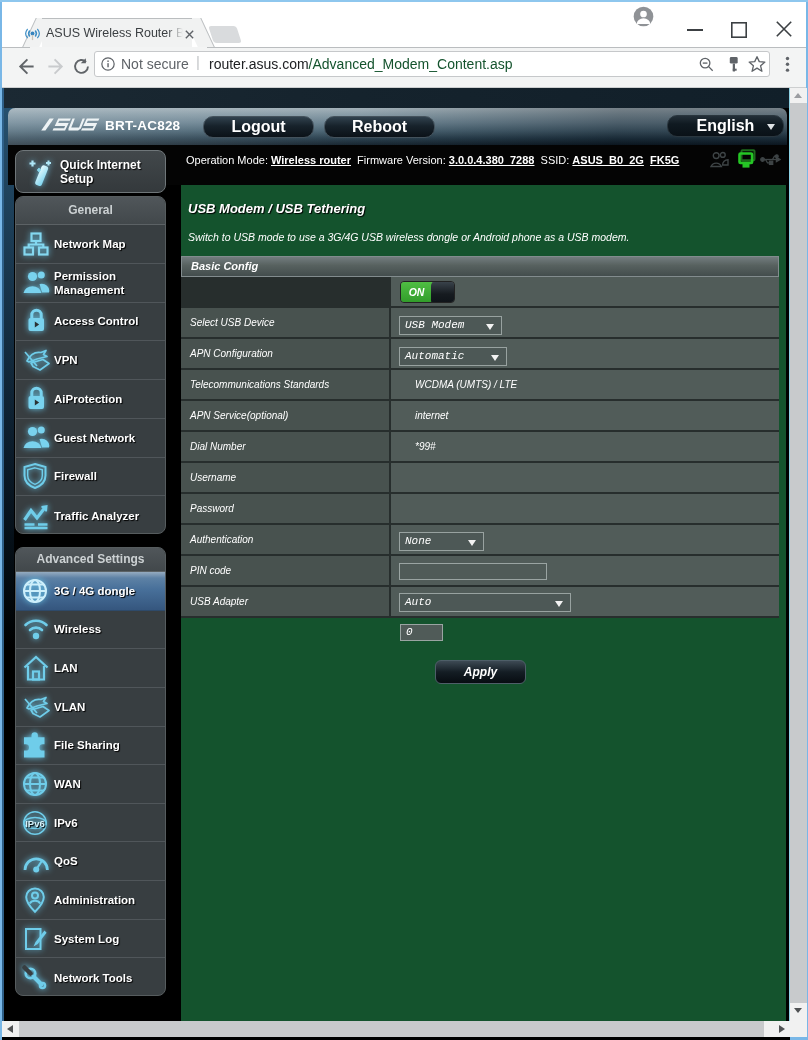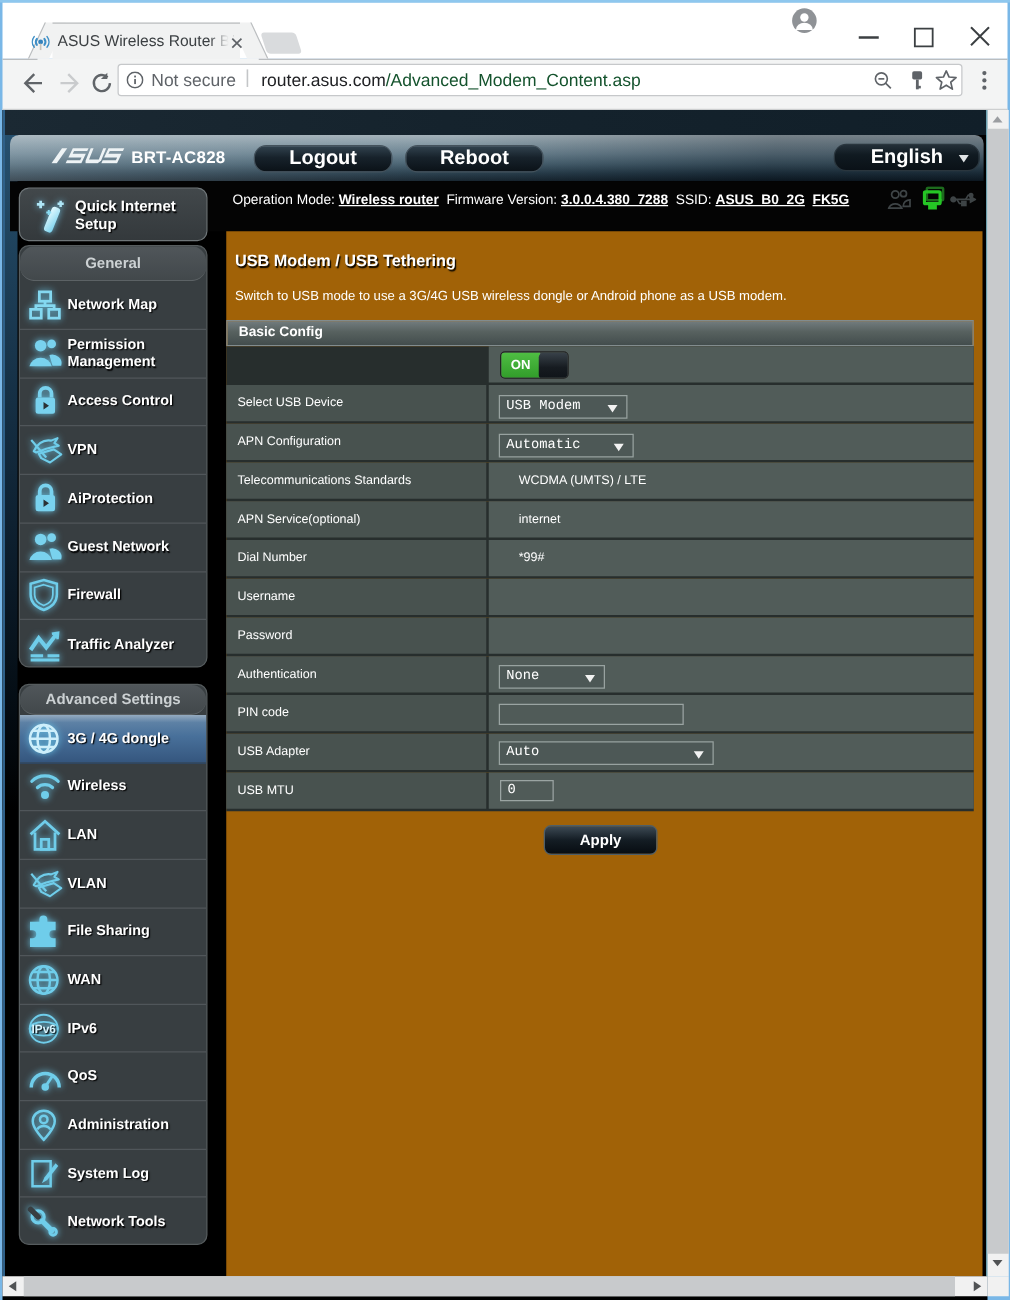--- a/index.html
+++ b/index.html
@@ -5,28 +5,28 @@
   html,body{margin:0;padding:0;}
   body{width:808px;height:1040px;overflow:hidden;font-family:"Liberation Sans",sans-serif;position:relative;background:#79b7e7;}
   .abs{position:absolute;}
   #titlebar{position:absolute;left:2px;top:2px;width:804px;height:45px;background:#fff;}
   #tab{position:absolute;left:42px;top:18px;width:150px;height:30px;background:#f1f2f2;border-top:1px solid #babdbf;}
   #toolbar{position:absolute;left:2px;top:47px;width:804px;height:41px;background:#f3f4f4;border-bottom:1px solid #cdcfd0;box-sizing:border-box;}
   #addrbar{position:absolute;left:94px;top:51px;width:676px;height:26px;background:#fff;border:1px solid #c6c8ca;border-radius:3px;box-sizing:border-box;}
   #page{position:absolute;left:2px;top:88px;width:788px;height:994px;background:#000;overflow:hidden;}
   .topbtn{position:absolute;top:28px;height:22px;width:111px;border-radius:10px;background:linear-gradient(180deg,#31424e 0%,#17222b 45%,#0b1218 100%);border:1px solid #44525c;box-sizing:border-box;color:#fff;font-weight:bold;font-size:16px;text-align:center;line-height:20px;}
   .menubox{position:absolute;left:13px;width:151px;background:#383e41;border-radius:8px;border:1px solid #565c5e;box-sizing:border-box;overflow:hidden;}
-  .mhead{background:linear-gradient(180deg,#50565a,#42484b);color:#ccd1d3;font-weight:bold;font-size:12px;text-align:center;border-bottom:1px solid #5c6265;border-radius:12px;}
+  .mhead{background:linear-gradient(180deg,#50565a,#42484b);color:#ccd1d3;font-weight:bold;font-size:12px;text-align:center;border-bottom:1px solid #5c6265;}
   .mitem{position:relative;border-bottom:1px solid #50565a;color:#fff;font-weight:bold;font-size:11.5px;display:flex;align-items:center;text-shadow:1px 1px 1px #000;box-sizing:border-box;}
   .mitem:last-child{border-bottom:none;}
   .mitem .txt{margin-left:38px;line-height:14px;}
   .mitem svg{position:absolute;left:5px;top:50%;transform:translateY(-50%);filter:drop-shadow(0 0 3px rgba(110,210,245,.9));}
   .gi .mitem{height:38.75px;}
   .ai .mitem{height:38.65px;}
-  #content{position:absolute;left:179px;top:97px;width:605px;height:836px;background:#a16207;}
+  #content{position:absolute;left:179px;top:97px;width:605px;height:836px;background:#14532d;font-style:italic;}
   .row{position:absolute;left:0;width:598px;height:31px;box-sizing:border-box;background:#272e2d;}
   .rlab{position:absolute;left:0;top:0;width:208px;height:29px;background:#48524f;color:#fff;font-size:10px;display:flex;align-items:center;padding-left:9px;box-sizing:border-box;}
   .rval{position:absolute;left:210px;top:0;width:388px;height:29px;background:#515c59;color:#fff;font-size:10px;display:flex;align-items:center;padding-left:24px;box-sizing:border-box;}
   .sel{position:absolute;background:#4d5856;border:1px solid #98a2a0;color:#fff;font-family:"Liberation Mono",monospace;font-size:11px;box-sizing:border-box;height:19px;line-height:17px;padding-left:5px;}
   .sel .ar{position:absolute;right:7px;top:6.5px;width:0;height:0;border-left:4.5px solid transparent;border-right:4.5px solid transparent;border-top:6px solid #f2f2f2;}
   .inp{position:absolute;background:#505b58;border:1px solid #9aa4a2;box-sizing:border-box;color:#fff;font-family:"Liberation Mono",monospace;font-size:11px;line-height:15px;padding-left:5px;}
 </style>
 </head>
 <body>
 <div id="titlebar"></div>
@@ -414,24 +414,20 @@
         <div class="rval"></div>
       </div>
   <div class="row" style="top:371px">
         <div class="rlab">PIN code</div>
         <div class="rval"></div>
       </div>
   <div class="row" style="top:402px">
         <div class="rlab">USB Adapter</div>
         <div class="rval"></div>
       </div>
-  <div class="row" style="top:433px">
-        <div class="rlab">USB MTU</div>
-        <div class="rval"></div>
-      </div>
 
   <div class="abs" style="left:219px;top:96px;width:55px;height:22px;border-radius:4px;overflow:hidden;border:1px solid #222;box-sizing:border-box;">
     <div class="abs" style="left:0;top:0;width:31px;height:22px;background:linear-gradient(180deg,#4fbe43,#2f9a28);color:#fff;font-weight:bold;font-size:10.5px;text-align:center;line-height:21px;">ON</div>
     <div class="abs" style="left:30px;top:0;width:25px;height:22px;background:linear-gradient(180deg,#39424a,#161b20 55%,#0e1318);border-radius:4px;"></div>
   </div>
   <div class="sel" style="left:218px;top:131px;width:103px;">USB Modem<span class="ar"></span></div>
   <div class="sel" style="left:218px;top:162px;width:108px;">Automatic<span class="ar"></span></div>
   <div class="sel" style="left:218px;top:347px;width:85px;">None<span class="ar"></span></div>
   <div class="inp" style="left:218px;top:378px;width:148px;height:17px;"></div>
   <div class="sel" style="left:218px;top:408px;width:172px;">Auto<span class="ar"></span></div>

